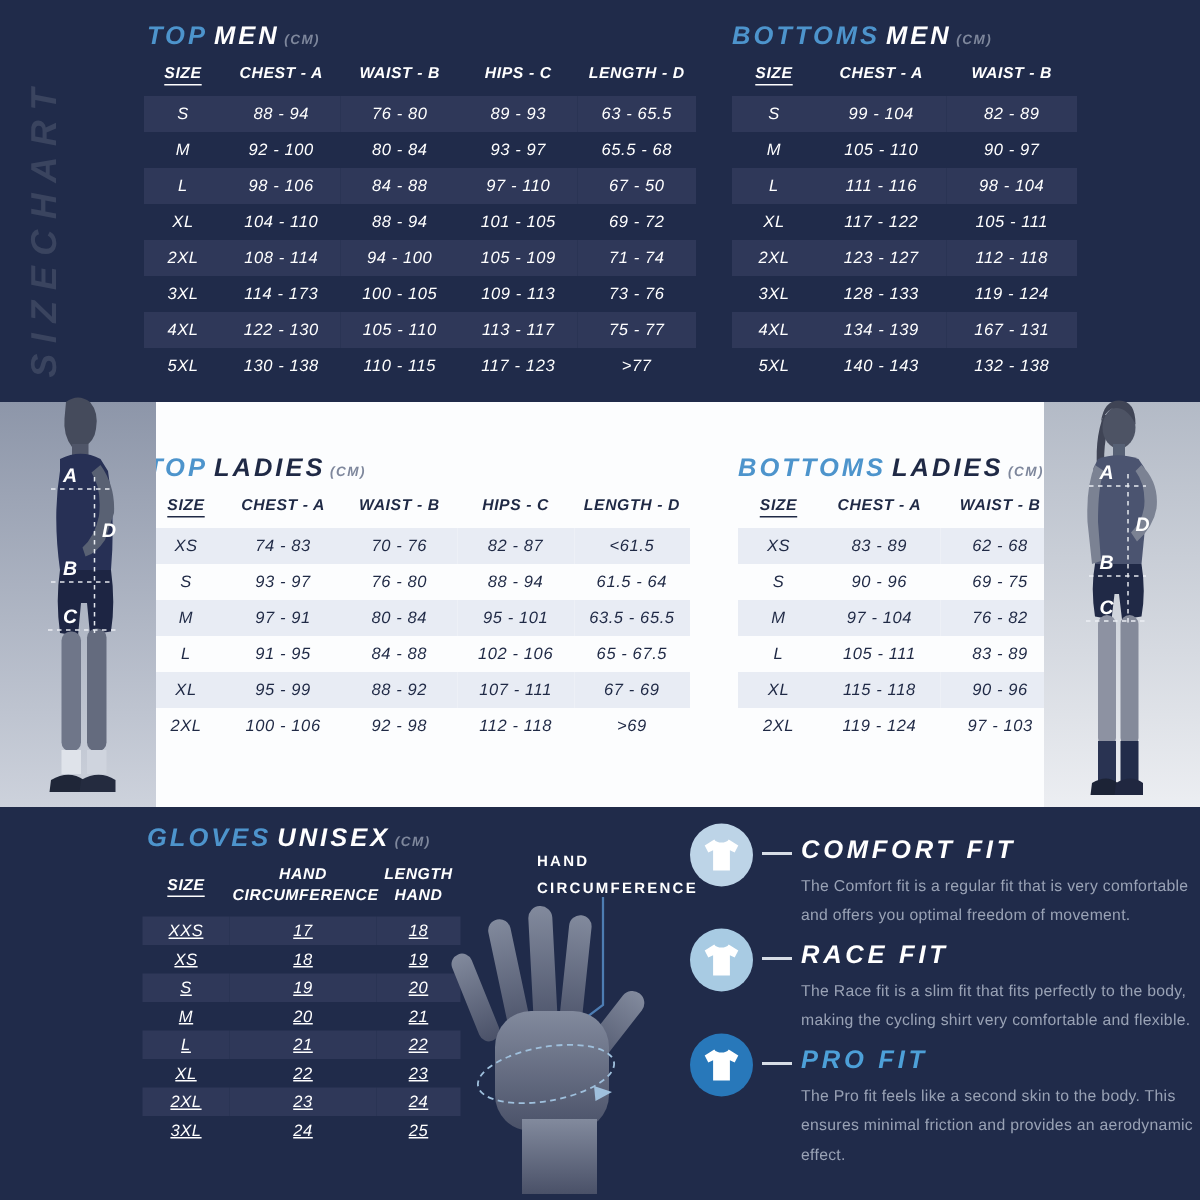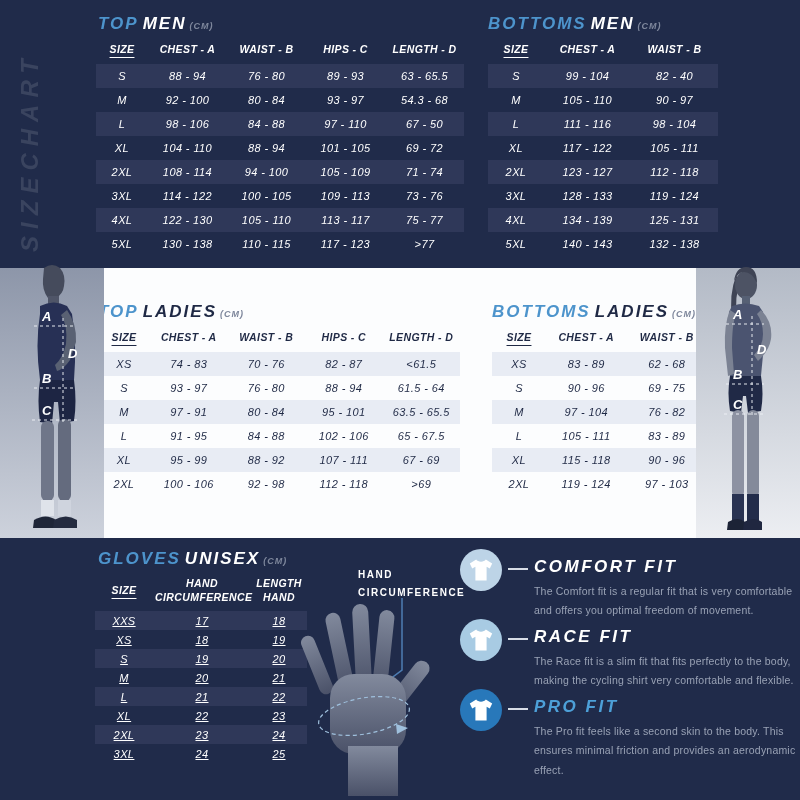--- a/index.html
+++ b/index.html
@@ -118,21 +118,21 @@
           <td>88 - 94</td>
           <td>76 - 80</td>
           <td>89 - 93</td>
           <td>63 - 65.5</td>
         </tr>
         <tr>
           <td>M</td>
           <td>92 - 100</td>
           <td>80 - 84</td>
           <td>93 - 97</td>
-          <td>54.3 - 68</td>
+          <td>65.5 - 68</td>
         </tr>
         <tr>
           <td>L</td>
           <td>98 - 106</td>
           <td>84 - 88</td>
           <td>97 - 110</td>
           <td>67 - 50</td>
         </tr>
         <tr>
           <td>XL</td>
@@ -143,21 +143,21 @@
         </tr>
         <tr>
           <td>2XL</td>
           <td>108 - 114</td>
           <td>94 - 100</td>
           <td>105 - 109</td>
           <td>71 - 74</td>
         </tr>
         <tr>
           <td>3XL</td>
-          <td>114 - 122</td>
+          <td>114 - 173</td>
           <td>100 - 105</td>
           <td>109 - 113</td>
           <td>73 - 76</td>
         </tr>
         <tr>
           <td>4XL</td>
           <td>122 - 130</td>
           <td>105 - 110</td>
           <td>113 - 117</td>
           <td>75 - 77</td>
@@ -176,21 +176,21 @@
         <tr>
           <th>SIZE</th>
           <th>CHEST - A</th>
           <th>WAIST - B</th>
         </tr>
       </thead>
       <tbody>
         <tr>
           <td>S</td>
           <td>99 - 104</td>
-          <td>82 - 40</td>
+          <td>82 - 89</td>
         </tr>
         <tr>
           <td>M</td>
           <td>105 - 110</td>
           <td>90 - 97</td>
         </tr>
         <tr>
           <td>L</td>
           <td>111 - 116</td>
           <td>98 - 104</td>
@@ -206,21 +206,21 @@
           <td>112 - 118</td>
         </tr>
         <tr>
           <td>3XL</td>
           <td>128 - 133</td>
           <td>119 - 124</td>
         </tr>
         <tr>
           <td>4XL</td>
           <td>134 - 139</td>
-          <td>125 - 131</td>
+          <td>167 - 131</td>
         </tr>
         <tr>
           <td>5XL</td>
           <td>140 - 143</td>
           <td>132 - 138</td>
         </tr>
       </tbody>
     </table>
   <table class="sz light" id="top-ladies-table">
       <thead>

